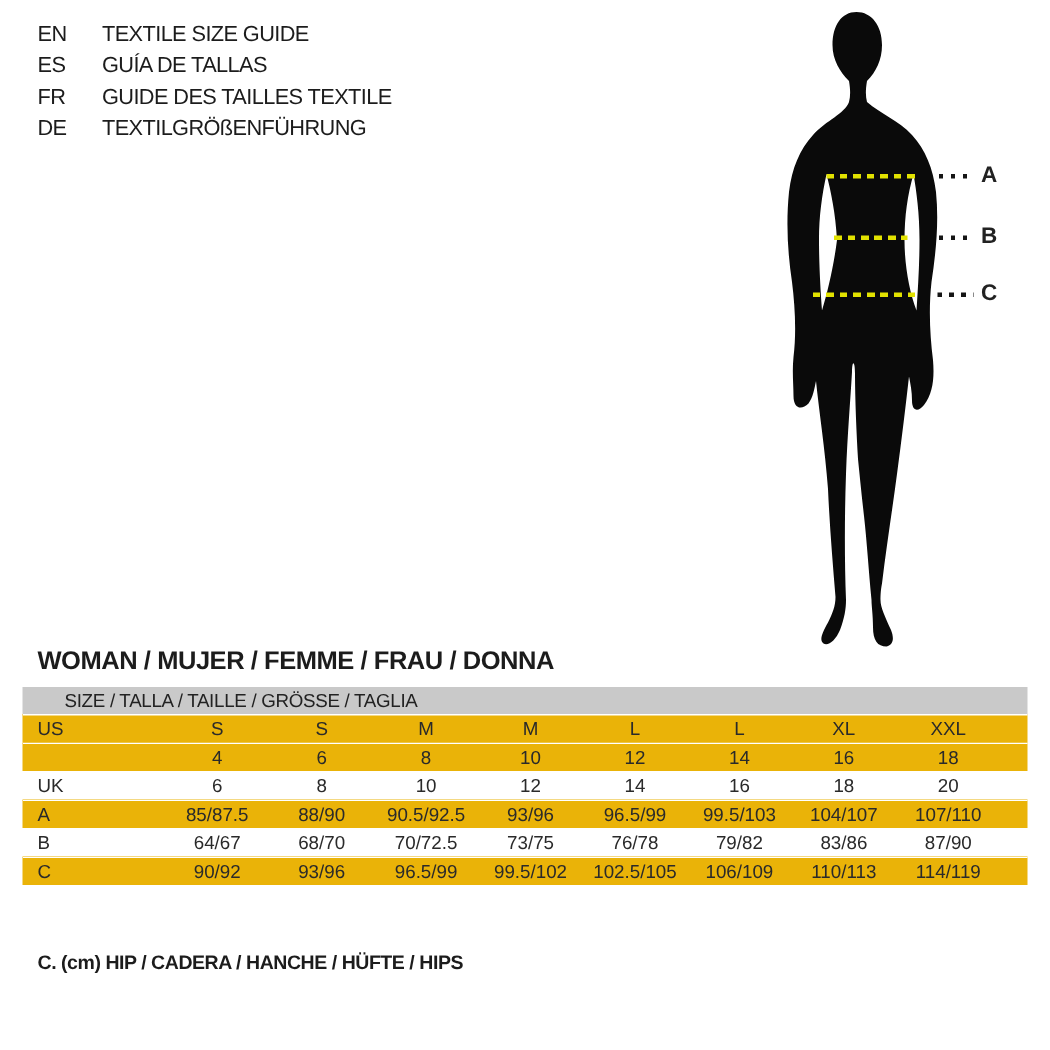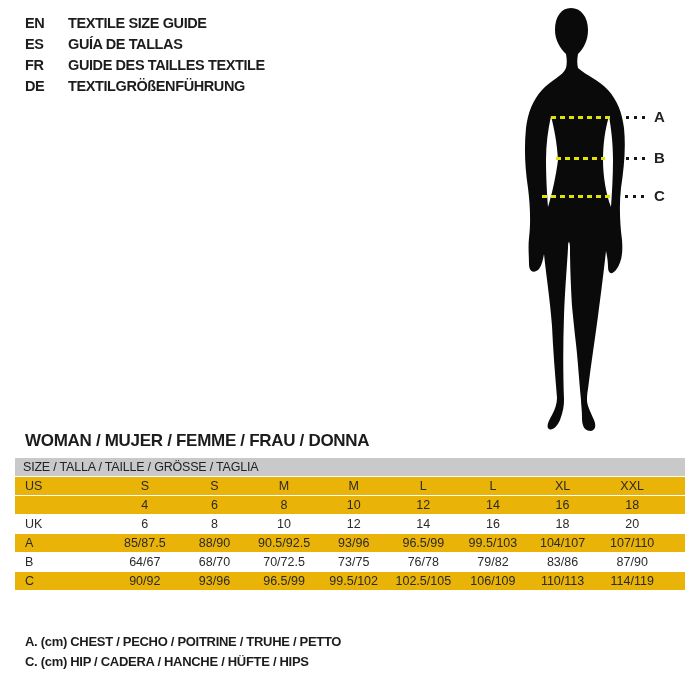--- a/index.html
+++ b/index.html
@@ -4,21 +4,21 @@
 <style>
   * { margin:0; padding:0; box-sizing:border-box; }
   html,body { background:#ffffff; }
   .canvas {
     position:relative; width:700px; height:700px; background:#ffffff;
     font-family:"Liberation Sans","DejaVu Sans",sans-serif; color:#1c1c1c; overflow:hidden;
   }
 
   
   .lang-list { position:absolute; left:25px; top:12px; }
-  .lang-row { display:flex; height:21px; align-items:center; font-weight:bold; font-size:14.5px; letter-spacing:-0.4px; }
+  .lang-row { display:flex; height:21px; align-items:center; font-weight:normal; font-size:14.5px; letter-spacing:-0.4px; }
   .lang-code { width:43px; }
   .lang-label { white-space:nowrap; }
 
   
   .figure-wrap { position:absolute; left:515px; top:4px; width:130px; height:430px; }
   .figure-wrap svg { display:block; }
 
   .measure-line { position:absolute; height:3px; }
   .seg-yellow { position:absolute; top:0; height:3px; background:repeating-linear-gradient(90deg,#e2e200 0 5px,transparent 5px 9px); }
   .seg-black  { position:absolute; top:0; height:3px; background:repeating-linear-gradient(90deg,#151515 0 3px,transparent 3px 8px); }
@@ -30,21 +30,21 @@
   .m-c .seg-yellow { left:542px; width:70px; }
   .m-a .seg-black, .m-b .seg-black { left:626px; width:23px; }
   .m-c .seg-black { left:625px; width:24px; }
   .measure-letter { position:absolute; left:654px; top:-8px; font-size:15px; font-weight:600; color:#222; }
 
   
   .section-heading { position:absolute; left:25px; top:431px; font-weight:bold; font-size:17px; letter-spacing:-0.3px; }
 
   
   .size-table { position:absolute; left:15px; top:458px; width:670px; font-size:12.5px; color:#2a2a2a; }
-  .t-header { height:18px; background:#c9c9c9; display:flex; align-items:center; padding-left:8px; color:#222;
+  .t-header { height:18px; background:#c9c9c9; display:flex; align-items:center; padding-left:28px; color:#222;
               letter-spacing:-0.2px; }
   .t-row { height:19px; display:flex; align-items:center; padding-right:18px; }
   .t-row.shaded { background:#eab308; box-shadow:inset 0 1px 0 #ffffff; }
   .t-label { width:95px; padding-left:10px; flex:none; }
   .t-val { flex:1; text-align:center; white-space:nowrap; }
 
   
   .legend { position:absolute; left:25px; top:634px; }
   .legend-line { height:20px; font-weight:bold; font-size:13px; letter-spacing:-0.3px; white-space:nowrap; }
 </style>
@@ -215,17 +215,16 @@
           <span class="t-val">99.5/102</span>
           <span class="t-val">102.5/105</span>
           <span class="t-val">106/109</span>
           <span class="t-val">110/113</span>
           <span class="t-val">114/119</span>
         </div>
       </div>
   </div>
 
   <div class="legend">
-    <div class="legend-line">A. (cm) CHEST / PECHO / POITRINE / TRUHE / PETTO</div>
     <div class="legend-line">C. (cm) HIP / CADERA / HANCHE / HÜFTE / HIPS</div>
   </div>
 
 </div>
 
 </body></html>

